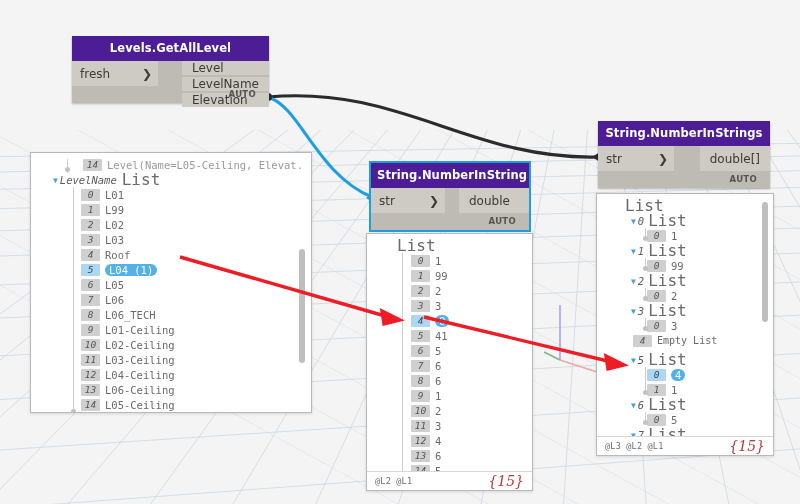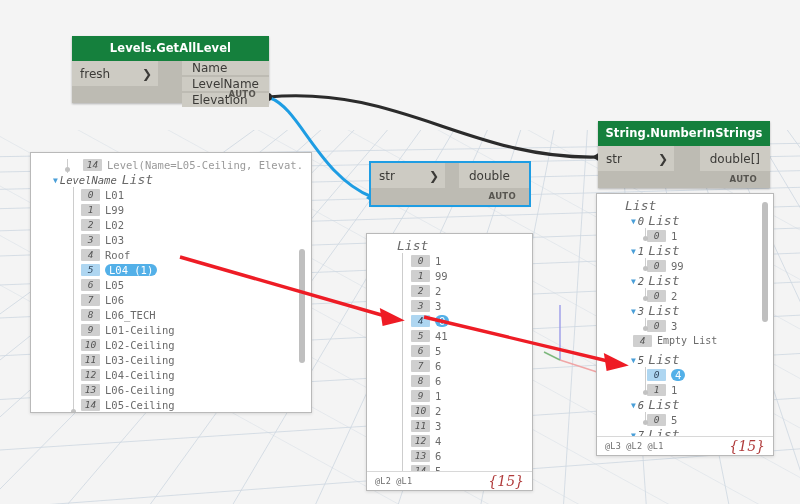--- a/index.html
+++ b/index.html
@@ -44,21 +44,21 @@
   .node {
     position: absolute;
     background: #bdbbb3;
     box-shadow: 0 1px 2px rgba(0,0,0,.28);
   }
   .node.selected {
     outline: 2px solid #1e9de3;
     outline-offset: 0px;
   }
   .node-header {
-    background: #15803d;
+    background: #4c1d95;
     color: #ffffff;
     font-weight: bold;
     font-size: 11.5px;
     text-align: center;
     padding: 5px 6px 6px 6px;
     letter-spacing: .1px;
     white-space: nowrap;
   }
   .node-body {
     position: relative;
@@ -172,21 +172,21 @@
     font-size: 10.5px;
     color: #5c5c5c;
     margin-right: 5px;
   }
   .grp .gidx {
     font-style: italic;
     font-size: 10.5px;
     color: #5c5c5c;
     margin-right: 4px;
   }
-  .grp .gtype { font-size: 13px; color: #6a6a6a; font-style: italic; }
+  .grp .gtype { font-size: 16px; color: #6a6a6a; }
   .indent-1 { padding-left: 12px; }
   .indent-2 { padding-left: 28px; }
   .indent-3 { padding-left: 22px; }
   .tree-line {
     position: absolute;
     width: 1px;
     background: #cdcdcd;
   }
   .tree-dot {
     position: absolute;
@@ -318,30 +318,31 @@
   <div class="node" style="left:72px; top:36px; width:197px;">
     <div class="node-header">Levels.GetAllLevel</div>
     <div class="node-body">
       <div class="port-row">
         <div class="port-in">
           <span>fresh</span>
           <span class="port-caret">❯</span>
         </div>
         <div class="port-spacer"></div>
         <div class="out-stack">
-          <div class="port-out">Name</div>
+          <div class="port-out">Level</div>
           <div class="port-out">LevelName</div>
           <div class="port-out">Elevation</div>
         </div>
       </div>
       <div class="node-footer">AUTO</div>
     </div>
   </div>
 
   <div class="node selected" style="left:371px; top:163px; width:158px;">
+    <div class="node-header">String.NumberInString</div>
     <div class="node-body">
       <div class="port-row">
         <div class="port-in" style="min-width:74px;">
           <span>str</span>
           <span class="port-caret">❯</span>
         </div>
         <div class="port-spacer"></div>
         <div class="out-stack">
           <div class="port-out">double</div>
         </div>

